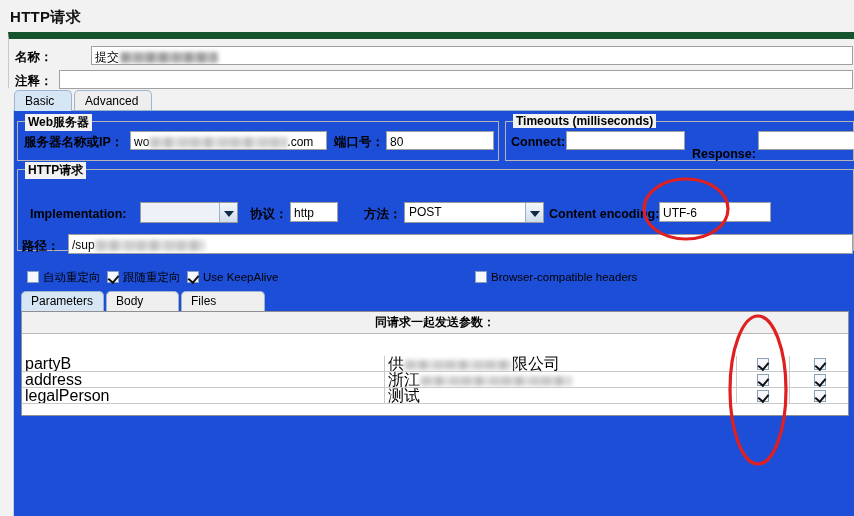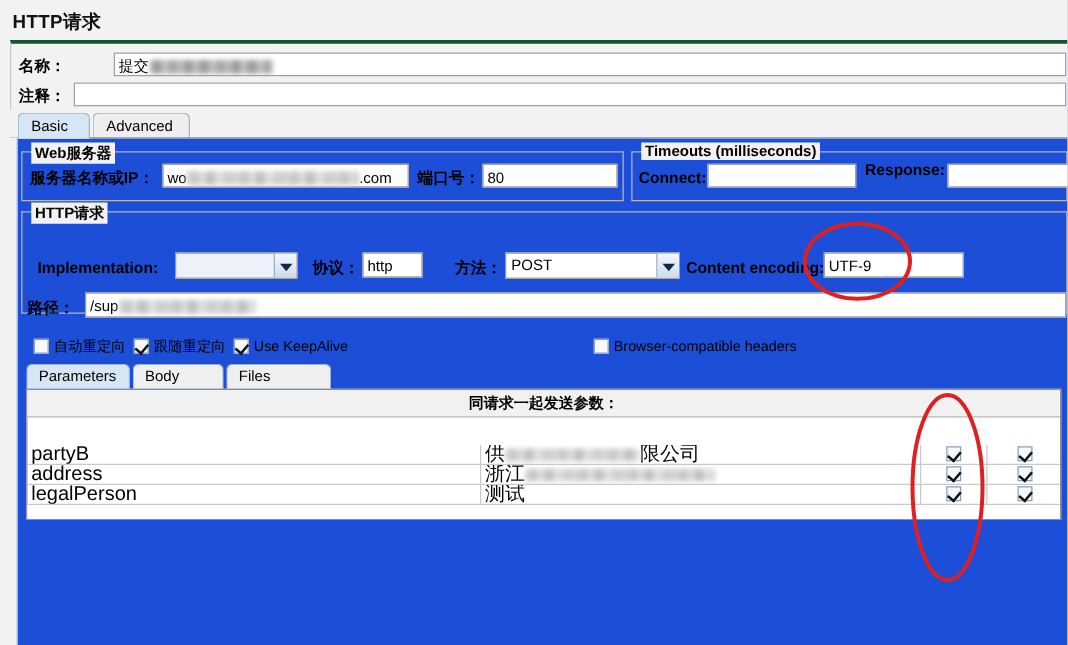--- a/index.html
+++ b/index.html
@@ -16,21 +16,21 @@
 
   
   .page-title {
     position:absolute; left:10px; top:8px;
     font-size:15px; font-weight:bold; color:#111;
     letter-spacing:.3px;
   }
   .top-panel {
     position:absolute; left:8px; top:32px; width:846px; height:56px;
     background:#f2f2f2;
-    border-top:3px solid #14532d; border-left:1px solid #c8c8c8;padding-left:24px;
+    border-top:7px solid #14532d; border-left:1px solid #c8c8c8;padding-left:24px;
   }
   .fieldlabel {
     position:absolute; font-weight:bold; font-size:12.5px; color:#000;
     line-height:20px;
   }
   .tfield {
     position:absolute; background:#ffffff;
     border:1px solid #a0a0a0;
     font-size:12px; line-height:18px;
     padding:1px 3px; color:#000;
@@ -205,21 +205,21 @@
         <span>80</span>
       </div>
     </div>
 
     <div class="group" style="left:496px; top:10px; width:349px; height:40px;">
       <div class="gtitle">Timeouts (milliseconds)</div>
       <div class="fieldlabel" style="left:5px; top:10px;">Connect:</div>
       <div class="tfield" style="left:60px; top:9px; width:119px; height:19px;">
         <span></span>
       </div>
-      <div class="fieldlabel" style="left:186px; top:4px;">Response:</div>
+      <div class="fieldlabel" style="left:186px; top:22px;">Response:</div>
       <div class="tfield" style="left:252px; top:9px; width:104px; height:19px;">
         <span></span>
       </div>
     </div>
 
     <div class="group" style="left:8px; top:58px; width:837px; height:82px;">
       <div class="gtitle">HTTP请求</div>
 
       <div class="fieldlabel" style="left:12px; top:34px;">Implementation:</div>
       <div class="combo" style="left:122px; top:32px; width:98px;">
@@ -233,21 +233,21 @@
       </div>
 
       <div class="fieldlabel" style="left:346px; top:34px;">方法：</div>
       <div class="combo" style="left:386px; top:32px; width:140px; background:#ffffff;padding-left:19px;">
         <span class="cv">POST</span>
         <span class="arrowbox"></span>
       </div>
 
       <div class="fieldlabel" style="left:531px; top:34px;">Content encoding:</div>
       <div class="tfield" style="left:641px; top:32px; width:112px; height:20px;">
-        <span>UTF-9</span>
+        <span>UTF-6</span>
       </div>
 
       <div class="fieldlabel" style="left:4px; top:66px;">路径：</div>
       <div class="tfield" style="left:50px; top:64px; width:785px; height:20px;">
         <span>/sup</span><span class="blur" style="width:110px; height:11px;"></span>
       </div>
     </div>
 
     <div class="cbwrap" style="left:18px; top:158px;">
       <span class="cbox"></span><span class="cblabel">自动重定向</span>

